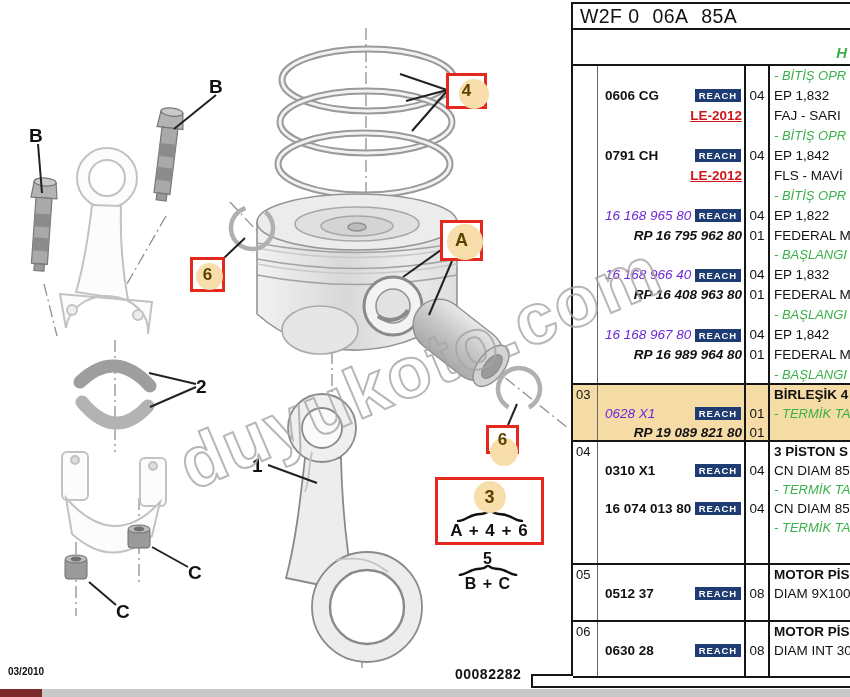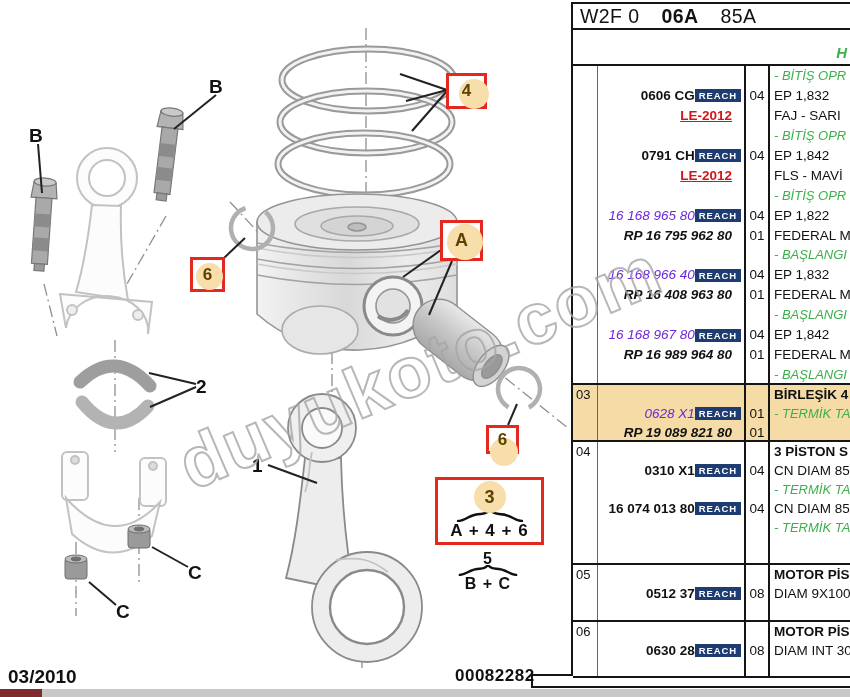--- a/index.html
+++ b/index.html
@@ -21,50 +21,50 @@
     display:flex;align-items:center;justify-content:center;box-sizing:border-box}
   .c-circle{position:absolute;border-radius:50%;background:#f7deab;z-index:0}
   .c-num{position:relative;z-index:1;font-weight:bold;color:#5d4300;font-size:17px}
   .kitbox{position:absolute;z-index:3;background:#fff;border:3px solid #e4281e;
     display:flex;flex-direction:column;align-items:center;box-sizing:border-box}
   .kit5{position:absolute;z-index:3;display:flex;flex-direction:column;align-items:center}
   .kit-formula{font-weight:bold;font-size:17px;letter-spacing:1px;color:#111}
   .brace{display:block;margin:-3px 0 -1px 0}
 
   
-  .f-date{position:absolute;left:8px;top:666px;font-weight:bold;font-size:19px;z-index:3}
-  .f-num{position:absolute;left:455px;top:666px;font-weight:bold;font-size:17px;letter-spacing:.5px;z-index:3}
+  .f-date{position:absolute;left:8px;top:666px;font-weight:bold;font-size:10px;z-index:3}
+  .f-num{position:absolute;left:455px;top:666px;font-weight:bold;font-size:14px;letter-spacing:.5px;z-index:3}
   .bar-red{position:absolute;left:0;top:689px;width:42px;height:8px;background:#7f2a2d;z-index:3}
   .bar-gray{position:absolute;left:42px;top:689px;width:808px;height:8px;background:#c8c8c8;z-index:3}
   .bstrip{position:absolute;left:531px;top:674px;width:319px;height:14px;background:#fff;
     border:2px solid #151515;border-right:none;box-sizing:border-box;z-index:2}
 
   
   .hdr{position:absolute;left:571px;top:2px;width:279px;height:28px;box-sizing:border-box;
     border:2px solid #151515;border-right:none;background:#fff;display:flex;align-items:center;
     padding-left:7px;font-size:19.5px;letter-spacing:.4px;z-index:2;white-space:nowrap}
-  .hdr .hb{font-weight:bold;margin:0 22px}
+  .hdr .hb{font-weight:normal;margin:0 13px}
   .subhdr{position:absolute;left:571px;top:30px;width:279px;height:34px;box-sizing:border-box;
     border-left:2px solid #151515;background:#fff;display:flex;align-items:flex-end;
     justify-content:flex-end;padding:0 3px 3px 0;z-index:2;
     color:#3cb04a;font-style:italic;font-weight:bold;font-size:15px}
   .tbody{position:absolute;left:571px;top:64px;width:279px;height:612px;box-sizing:border-box;
     border-top:2px solid #151515;border-left:2px solid #151515;background:#fff;z-index:2}
   .sec{position:absolute;left:0;width:279px;display:flex;box-sizing:border-box;
     border-bottom:2px solid #151515;background:#fff}
   .sec.hl{background:#f5dca6}
   .col{box-sizing:border-box}
   .cnum{width:25px;border-right:1px solid #666;font-size:13px;padding:2px 0 0 3px}
   .cpart{width:148px;border-right:2px solid #151515}
   .cqty{width:24px;border-right:2px solid #151515;text-align:center}
   .cdesc{flex:1;overflow:visible}
   .ln{height:19px;line-height:19px;font-size:13.5px;white-space:nowrap}
   .s0 .ln{height:19.94px;line-height:19.94px}
-  .pl{display:flex;align-items:center;justify-content:flex-end;padding:0 3px 0 7px}
-  .pr{display:flex;align-items:center;justify-content:flex-end;padding-right:12px}
+  .pl{display:flex;align-items:center;justify-content:space-between;padding:0 3px 0 7px}
+  .pr{display:flex;align-items:center;justify-content:flex-end;padding-right:2px}
   .b{font-weight:bold}
   .it{font-style:italic;color:#6d28d9}
   .bi{font-weight:bold;font-style:italic}
   .red{color:#d1161b;font-weight:bold;text-decoration:underline}
   .reach{background:#1e3c72;color:#fff;font-size:9.5px;font-weight:bold;letter-spacing:.9px;
     padding:1px 4px;line-height:11px;display:inline-block}
   .d{padding-left:4px}
   .dg{color:#3cb04a;font-style:italic;font-size:13px}
   .db{font-weight:bold}
 </style>

